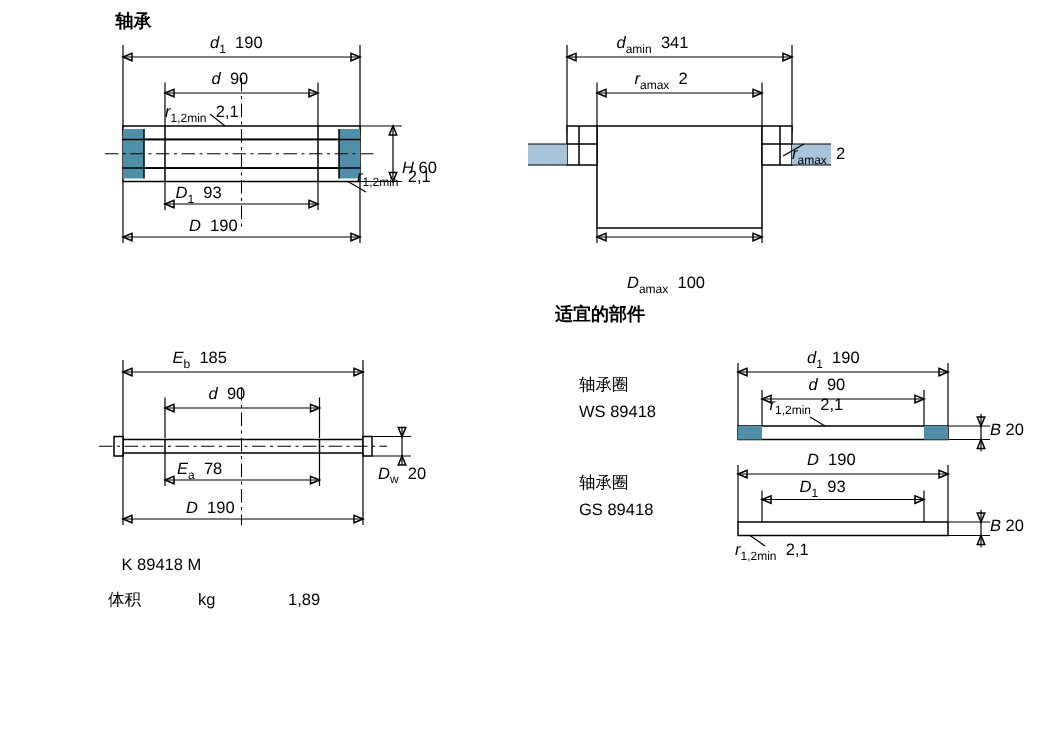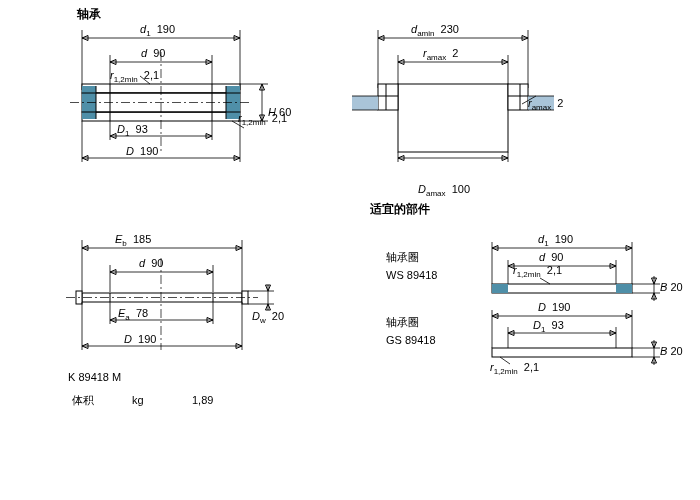--- a/index.html
+++ b/index.html
@@ -245,21 +245,21 @@
     <span class="ital">r</span><sub>1,2min</sub>&nbsp;&nbsp;<span>2,1</span>
   </div>
   <div class="lbl" style="left:117px;top:124px;">
     <span class="ital">D</span><sub>1</sub>&nbsp;&nbsp;<span>93</span>
   </div>
   <div class="lbl" style="left:126px;top:146px;">
     <span class="ital">D</span>&nbsp;&nbsp;<span>190</span>
   </div>
 
   <div class="lbl" style="left:411px;top:24px;">
-    <span class="ital">d</span><sub>amin</sub>&nbsp;&nbsp;<span>230</span>
+    <span class="ital">d</span><sub>amin</sub>&nbsp;&nbsp;<span>341</span>
   </div>
   <div class="lbl" style="left:423px;top:48px;">
     <span class="ital">r</span><sub>amax</sub>&nbsp;&nbsp;<span>2</span>
   </div>
   <div class="lbl" style="left:528px;top:98px;">
     <span class="ital">r</span><sub>amax</sub>&nbsp;&nbsp;<span>2</span>
   </div>
   <div class="lbl" style="left:418px;top:146px;margin-top:38px;">
     <span class="ital">D</span><sub>amax</sub>&nbsp;&nbsp;<span>100</span>
   </div>
@@ -272,21 +272,21 @@
   </div>
   <div class="lbl" style="left:118px;top:308px;">
     <span class="ital">E</span><sub>a</sub>&nbsp;&nbsp;<span>78</span>
   </div>
   <div class="lbl" style="left:124px;top:334px;">
     <span class="ital">D</span>&nbsp;&nbsp;<span>190</span>
   </div>
   <div class="lbl" style="left:252px;top:311px;">
     <span class="ital">D</span><sub>w</sub>&nbsp;&nbsp;<span>20</span>
   </div>
-  <div class="lbl" style="left:68px;top:372px;">K 89418 M</div>
+  <div class="lbl" style="left:81px;top:372px;">K 89418 M</div>
   <div class="lbl" style="left:72px;top:395px;">体积</div>
   <div class="lbl" style="left:132px;top:395px;">kg</div>
   <div class="lbl" style="left:192px;top:395px;">1,89</div>
 
   <div class="lbl" style="left:386px;top:252px;">轴承圈</div>
   <div class="lbl" style="left:386px;top:270px;">WS 89418</div>
   <div class="lbl" style="left:538px;top:234px;">
     <span class="ital">d</span><sub>1</sub>&nbsp;&nbsp;<span>190</span>
   </div>
   <div class="lbl" style="left:539px;top:252px;">

